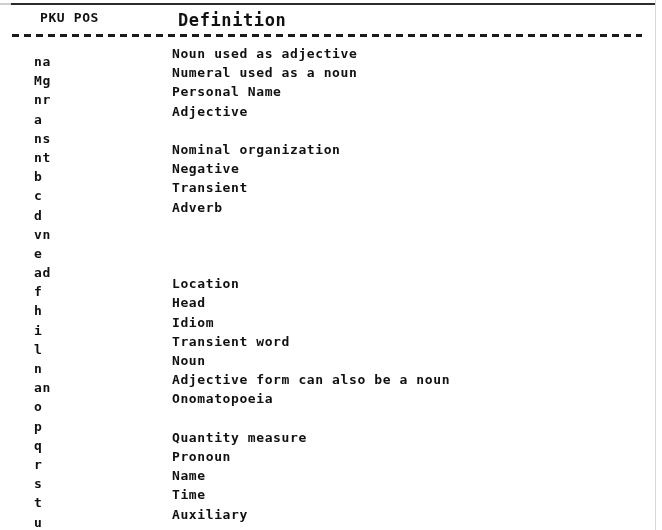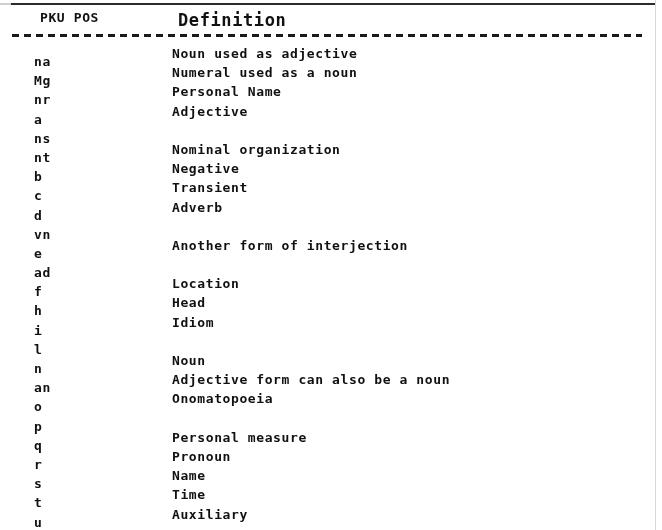--- a/index.html
+++ b/index.html
@@ -164,58 +164,58 @@
     </div>
     <div class="table-row">
       <span class="cell-code">d</span>
       <span class="cell-def">Adverb</span>
     </div>
     <div class="table-row">
       <span class="cell-code">vn</span>
     </div>
     <div class="table-row">
       <span class="cell-code">e</span>
-      <span class="cell-def">Another form of interjection</span>
     </div>
     <div class="table-row">
       <span class="cell-code">ad</span>
     </div>
     <div class="table-row">
       <span class="cell-code">f</span>
       <span class="cell-def">Location</span>
     </div>
     <div class="table-row">
       <span class="cell-code">h</span>
       <span class="cell-def">Head</span>
     </div>
     <div class="table-row">
       <span class="cell-code">i</span>
       <span class="cell-def">Idiom</span>
     </div>
     <div class="table-row">
       <span class="cell-code">l</span>
+      <span class="cell-def">Transient word</span>
     </div>
     <div class="table-row">
       <span class="cell-code">n</span>
       <span class="cell-def">Noun</span>
     </div>
     <div class="table-row">
       <span class="cell-code">an</span>
       <span class="cell-def">Adjective form can also be a noun</span>
     </div>
     <div class="table-row">
       <span class="cell-code">o</span>
       <span class="cell-def">Onomatopoeia</span>
     </div>
     <div class="table-row">
       <span class="cell-code">p</span>
     </div>
     <div class="table-row">
       <span class="cell-code">q</span>
-      <span class="cell-def">Personal measure</span>
+      <span class="cell-def">Quantity measure</span>
     </div>
     <div class="table-row">
       <span class="cell-code">r</span>
       <span class="cell-def">Pronoun</span>
     </div>
     <div class="table-row">
       <span class="cell-code">s</span>
       <span class="cell-def">Name</span>
     </div>
     <div class="table-row">

